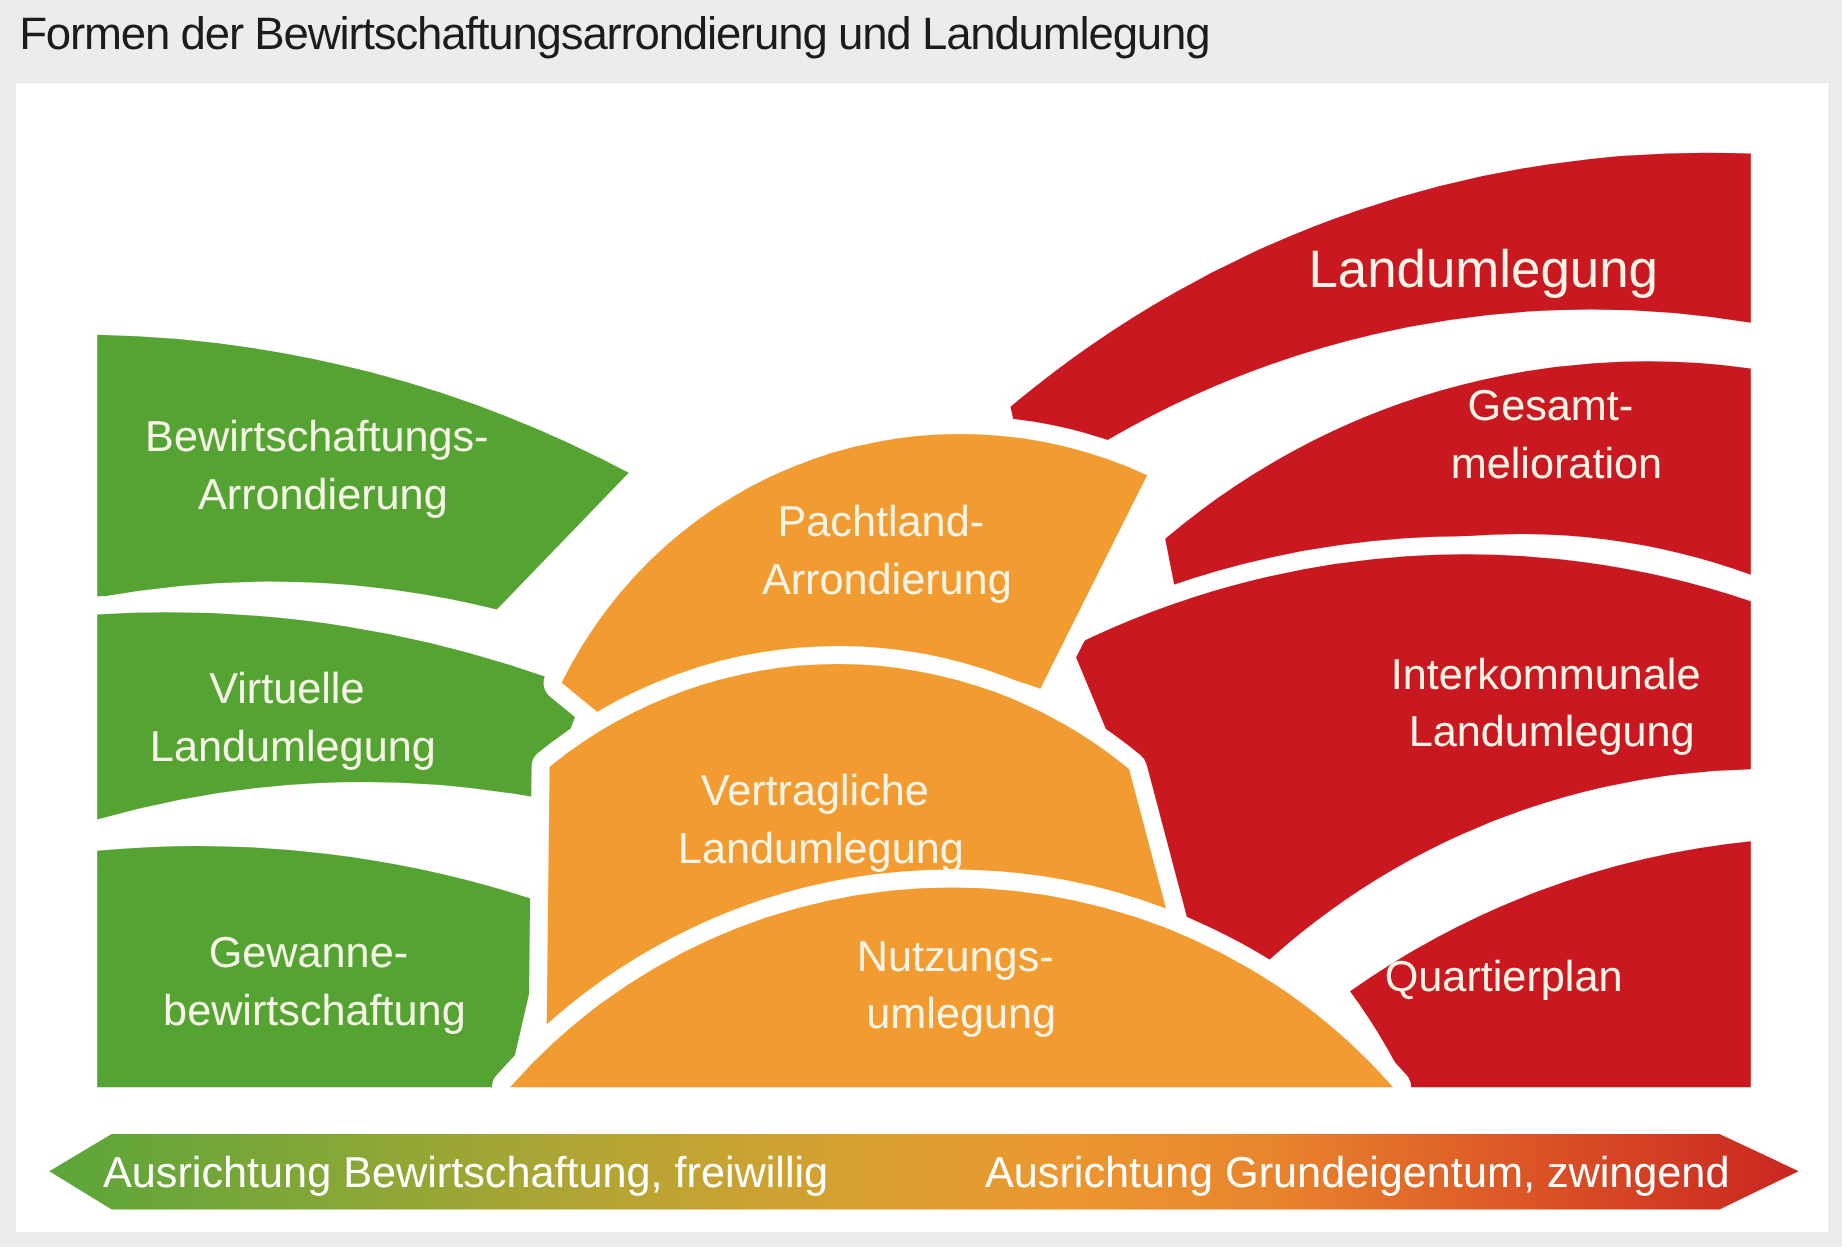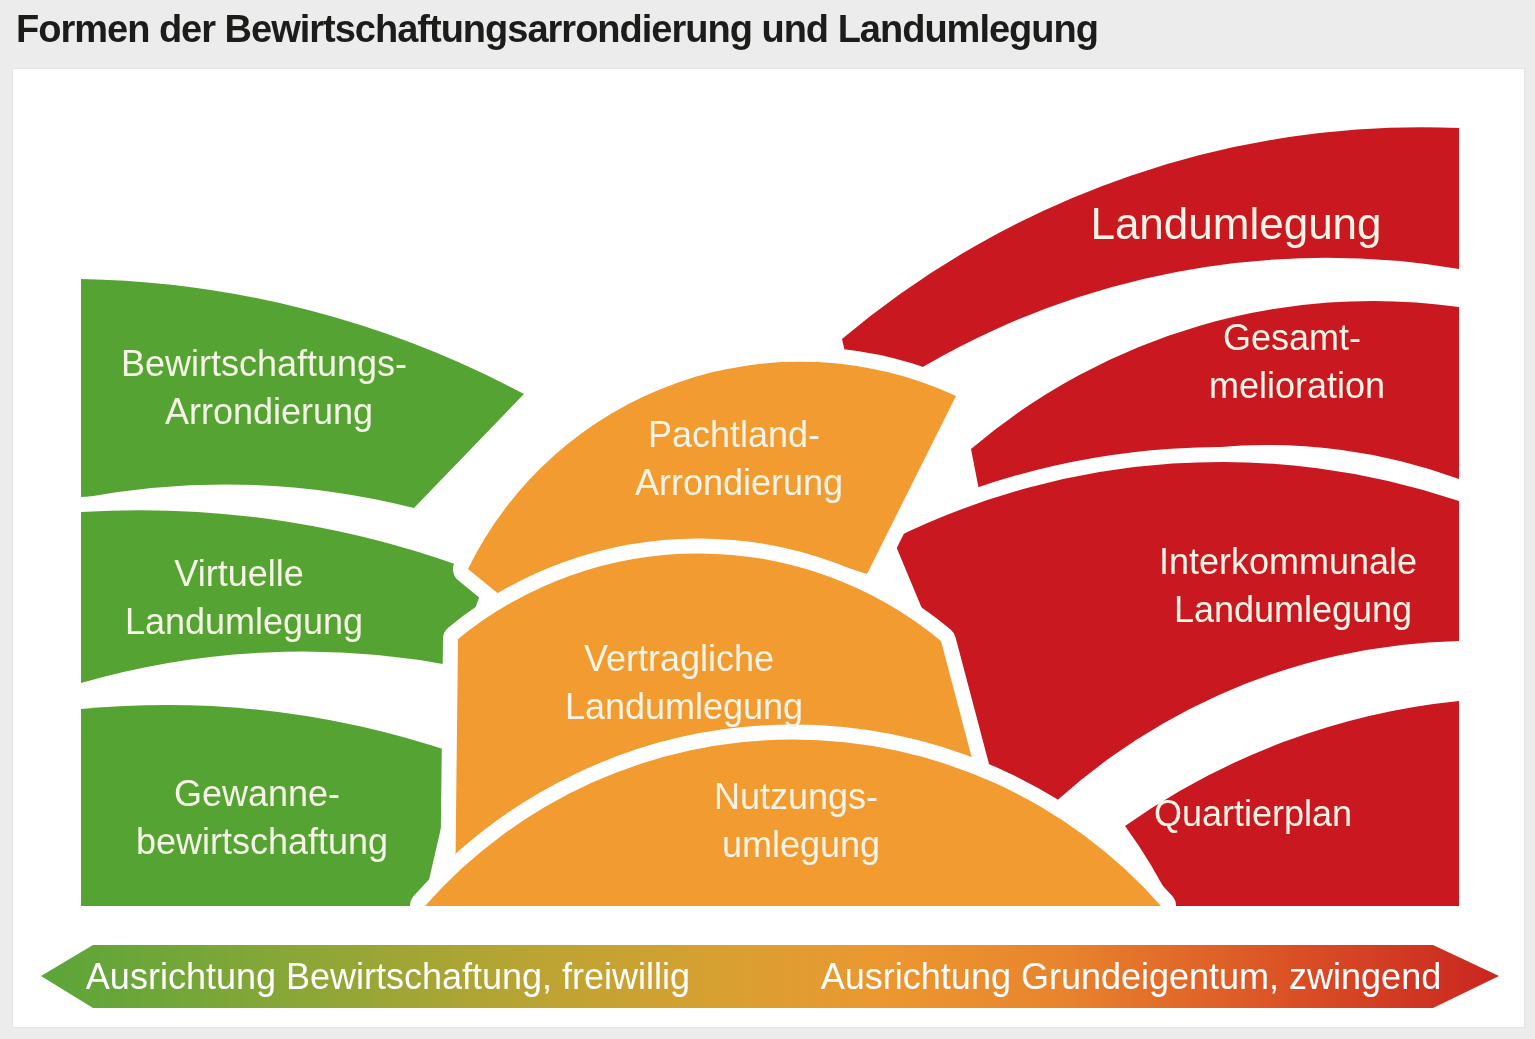--- a/index.html
+++ b/index.html
@@ -4,21 +4,21 @@
 <style>
   html,body{margin:0;padding:0;}
   body{
     width:1535px;height:1039px;
     background:#ececec;
     font-family:"Liberation Sans", sans-serif;
     position:relative;overflow:hidden;
   }
   .page-title{
     position:absolute;left:16px;top:8px;margin:0;
-    font-size:38px;font-weight:700;letter-spacing:-1px;
+    font-size:38px;font-weight:400;letter-spacing:-1px;
     color:#1c1c1a;white-space:nowrap;
   }
   .panel{
     position:absolute;left:12px;top:68px;
     width:1511px;height:958px;
     background:#ffffff;
     border:1px solid #e3e3e3;
     box-sizing:content-box;
   }
   svg{display:block;}

